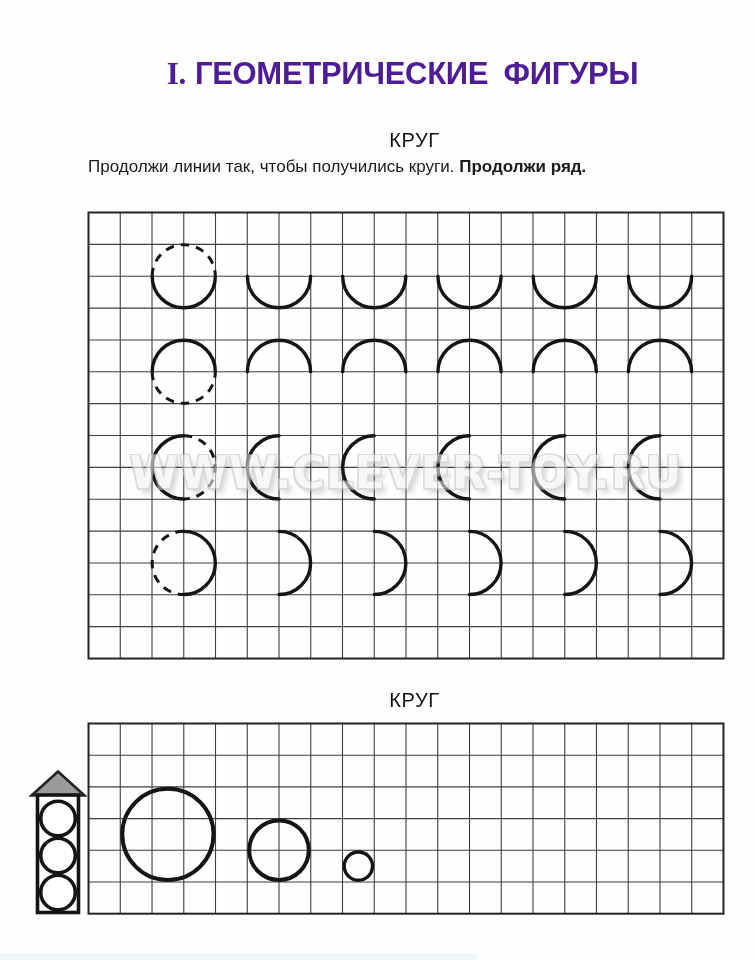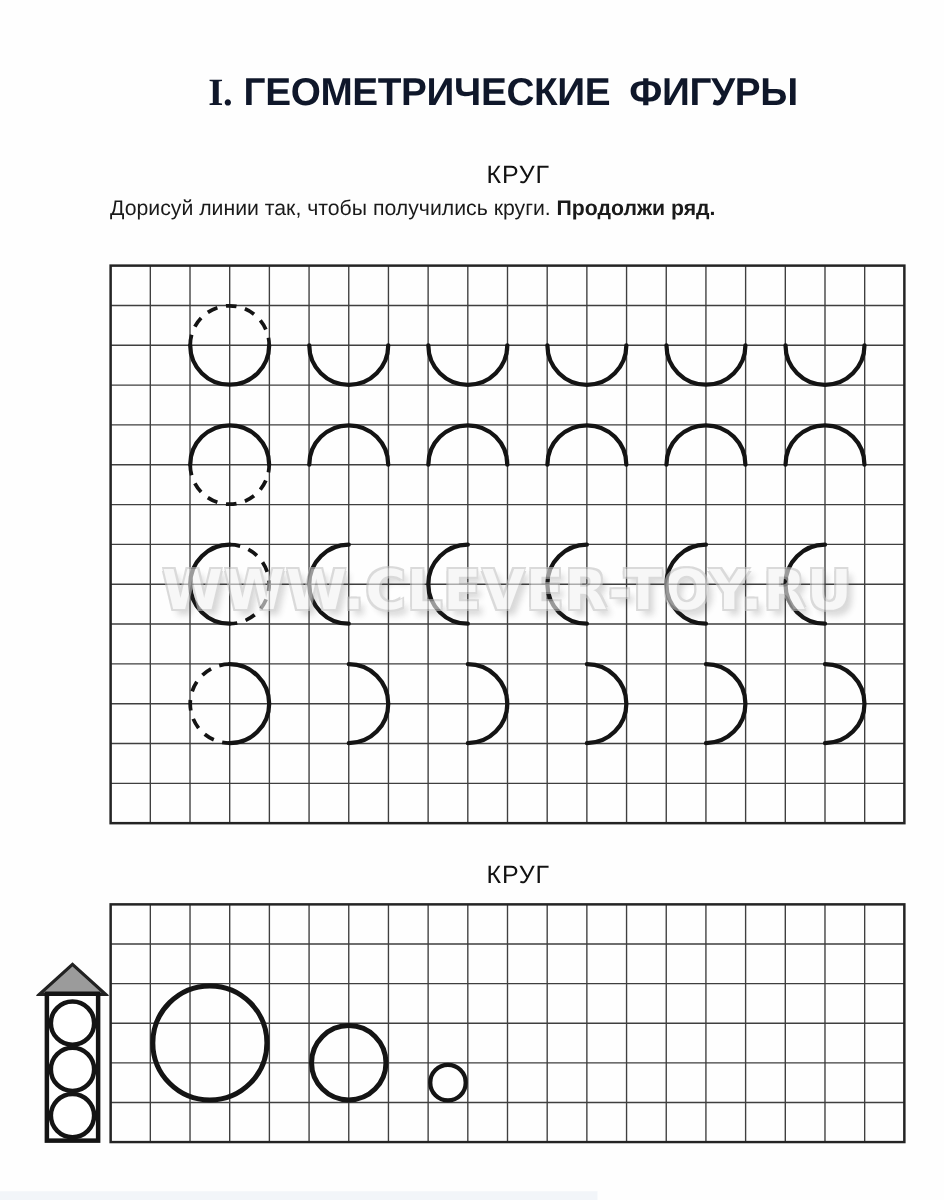--- a/index.html
+++ b/index.html
@@ -3,21 +3,21 @@
 <meta charset="utf-8">
 <style>
   html,body{margin:0;padding:0;}
   body{
     width:755px;height:960px;position:relative;overflow:hidden;
     background:#fefefe;font-family:"Liberation Sans",sans-serif;color:#141414;
   }
   .page-title{
     position:absolute;top:56px;left:50px;width:705px;text-align:center;
     font-size:31px;font-weight:bold;letter-spacing:-0.3px;word-spacing:7px;
-    color:#0f172a;white-space:nowrap;
+    color:#4c1d95;white-space:nowrap;
   }
   .page-title .roman{
     font-family:"Liberation Serif",serif;font-weight:bold;margin-right:9px;word-spacing:0;
   }
   .section-heading{
     position:absolute;left:50px;width:705px;text-align:center;
     font-size:20px;font-weight:normal;letter-spacing:0.6px;color:#121212;margin:12px;
   }
   #heading1{top:117px;}
   #heading2{top:677px;}
@@ -46,21 +46,21 @@
 </style>
 </head>
 <body>
 
 <div class="page-title">
   <span class="roman">I.</span><span>ГЕОМЕТРИЧЕСКИЕ ФИГУРЫ</span>
 </div>
 
 <h2 class="section-heading" id="heading1">КРУГ</h2>
 
-<p class="instruction"><span>Дорисуй линии так, чтобы получились круги. </span><b>Продолжи ряд.</b></p>
+<p class="instruction"><span>Продолжи линии так, чтобы получились круги. </span><b>Продолжи ряд.</b></p>
 
 <svg id="grid1" class="grid-svg" width="638" height="449.03999999999996" viewBox="-1.5 -1.5 638 449.03999999999996">
     <path d="M 31.75 0 V 446.03999999999996 M 63.5 0 V 446.03999999999996 M 95.25 0 V 446.03999999999996 M 127 0 V 446.03999999999996 M 158.75 0 V 446.03999999999996 M 190.5 0 V 446.03999999999996 M 222.25 0 V 446.03999999999996 M 254 0 V 446.03999999999996 M 285.75 0 V 446.03999999999996 M 317.5 0 V 446.03999999999996 M 349.25 0 V 446.03999999999996 M 381 0 V 446.03999999999996 M 412.75 0 V 446.03999999999996 M 444.5 0 V 446.03999999999996 M 476.25 0 V 446.03999999999996 M 508 0 V 446.03999999999996 M 539.75 0 V 446.03999999999996 M 571.5 0 V 446.03999999999996 M 603.25 0 V 446.03999999999996 M 0 31.86 H 635 M 0 63.72 H 635 M 0 95.58 H 635 M 0 127.44 H 635 M 0 159.3 H 635 M 0 191.16 H 635 M 0 223.01999999999998 H 635 M 0 254.88 H 635 M 0 286.74 H 635 M 0 318.6 H 635 M 0 350.46 H 635 M 0 382.32 H 635 M 0 414.18 H 635 " stroke="#3f3f3f" stroke-width="1.1" fill="none"></path>
     <rect x="0" y="0" width="635" height="446.03999999999996" stroke="#242424" stroke-width="2" fill="none"></rect>
     <path d="M 63.65875 63.72 A 31.59125 31.59125 0 0 0 126.84125 63.72" stroke="#141414" stroke-width="3.4" fill="none" stroke-linecap="round"></path>
     <path d="M 63.65875 63.72 A 31.59125 31.59125 0 0 1 126.84125 63.72" stroke="#141414" stroke-width="3" fill="none" stroke-linecap="butt" stroke-dasharray="8.5 7"></path>
     <path d="M 158.90875 63.72 A 31.59125 31.59125 0 0 0 222.09125 63.72" stroke="#141414" stroke-width="3.4" fill="none" stroke-linecap="round"></path>
     <path d="M 254.15875 63.72 A 31.59125 31.59125 0 0 0 317.34125 63.72" stroke="#141414" stroke-width="3.4" fill="none" stroke-linecap="round"></path>
     <path d="M 349.40875 63.72 A 31.59125 31.59125 0 0 0 412.59125 63.72" stroke="#141414" stroke-width="3.4" fill="none" stroke-linecap="round"></path>
     <path d="M 444.65875 63.72 A 31.59125 31.59125 0 0 0 507.84125 63.72" stroke="#141414" stroke-width="3.4" fill="none" stroke-linecap="round"></path>

